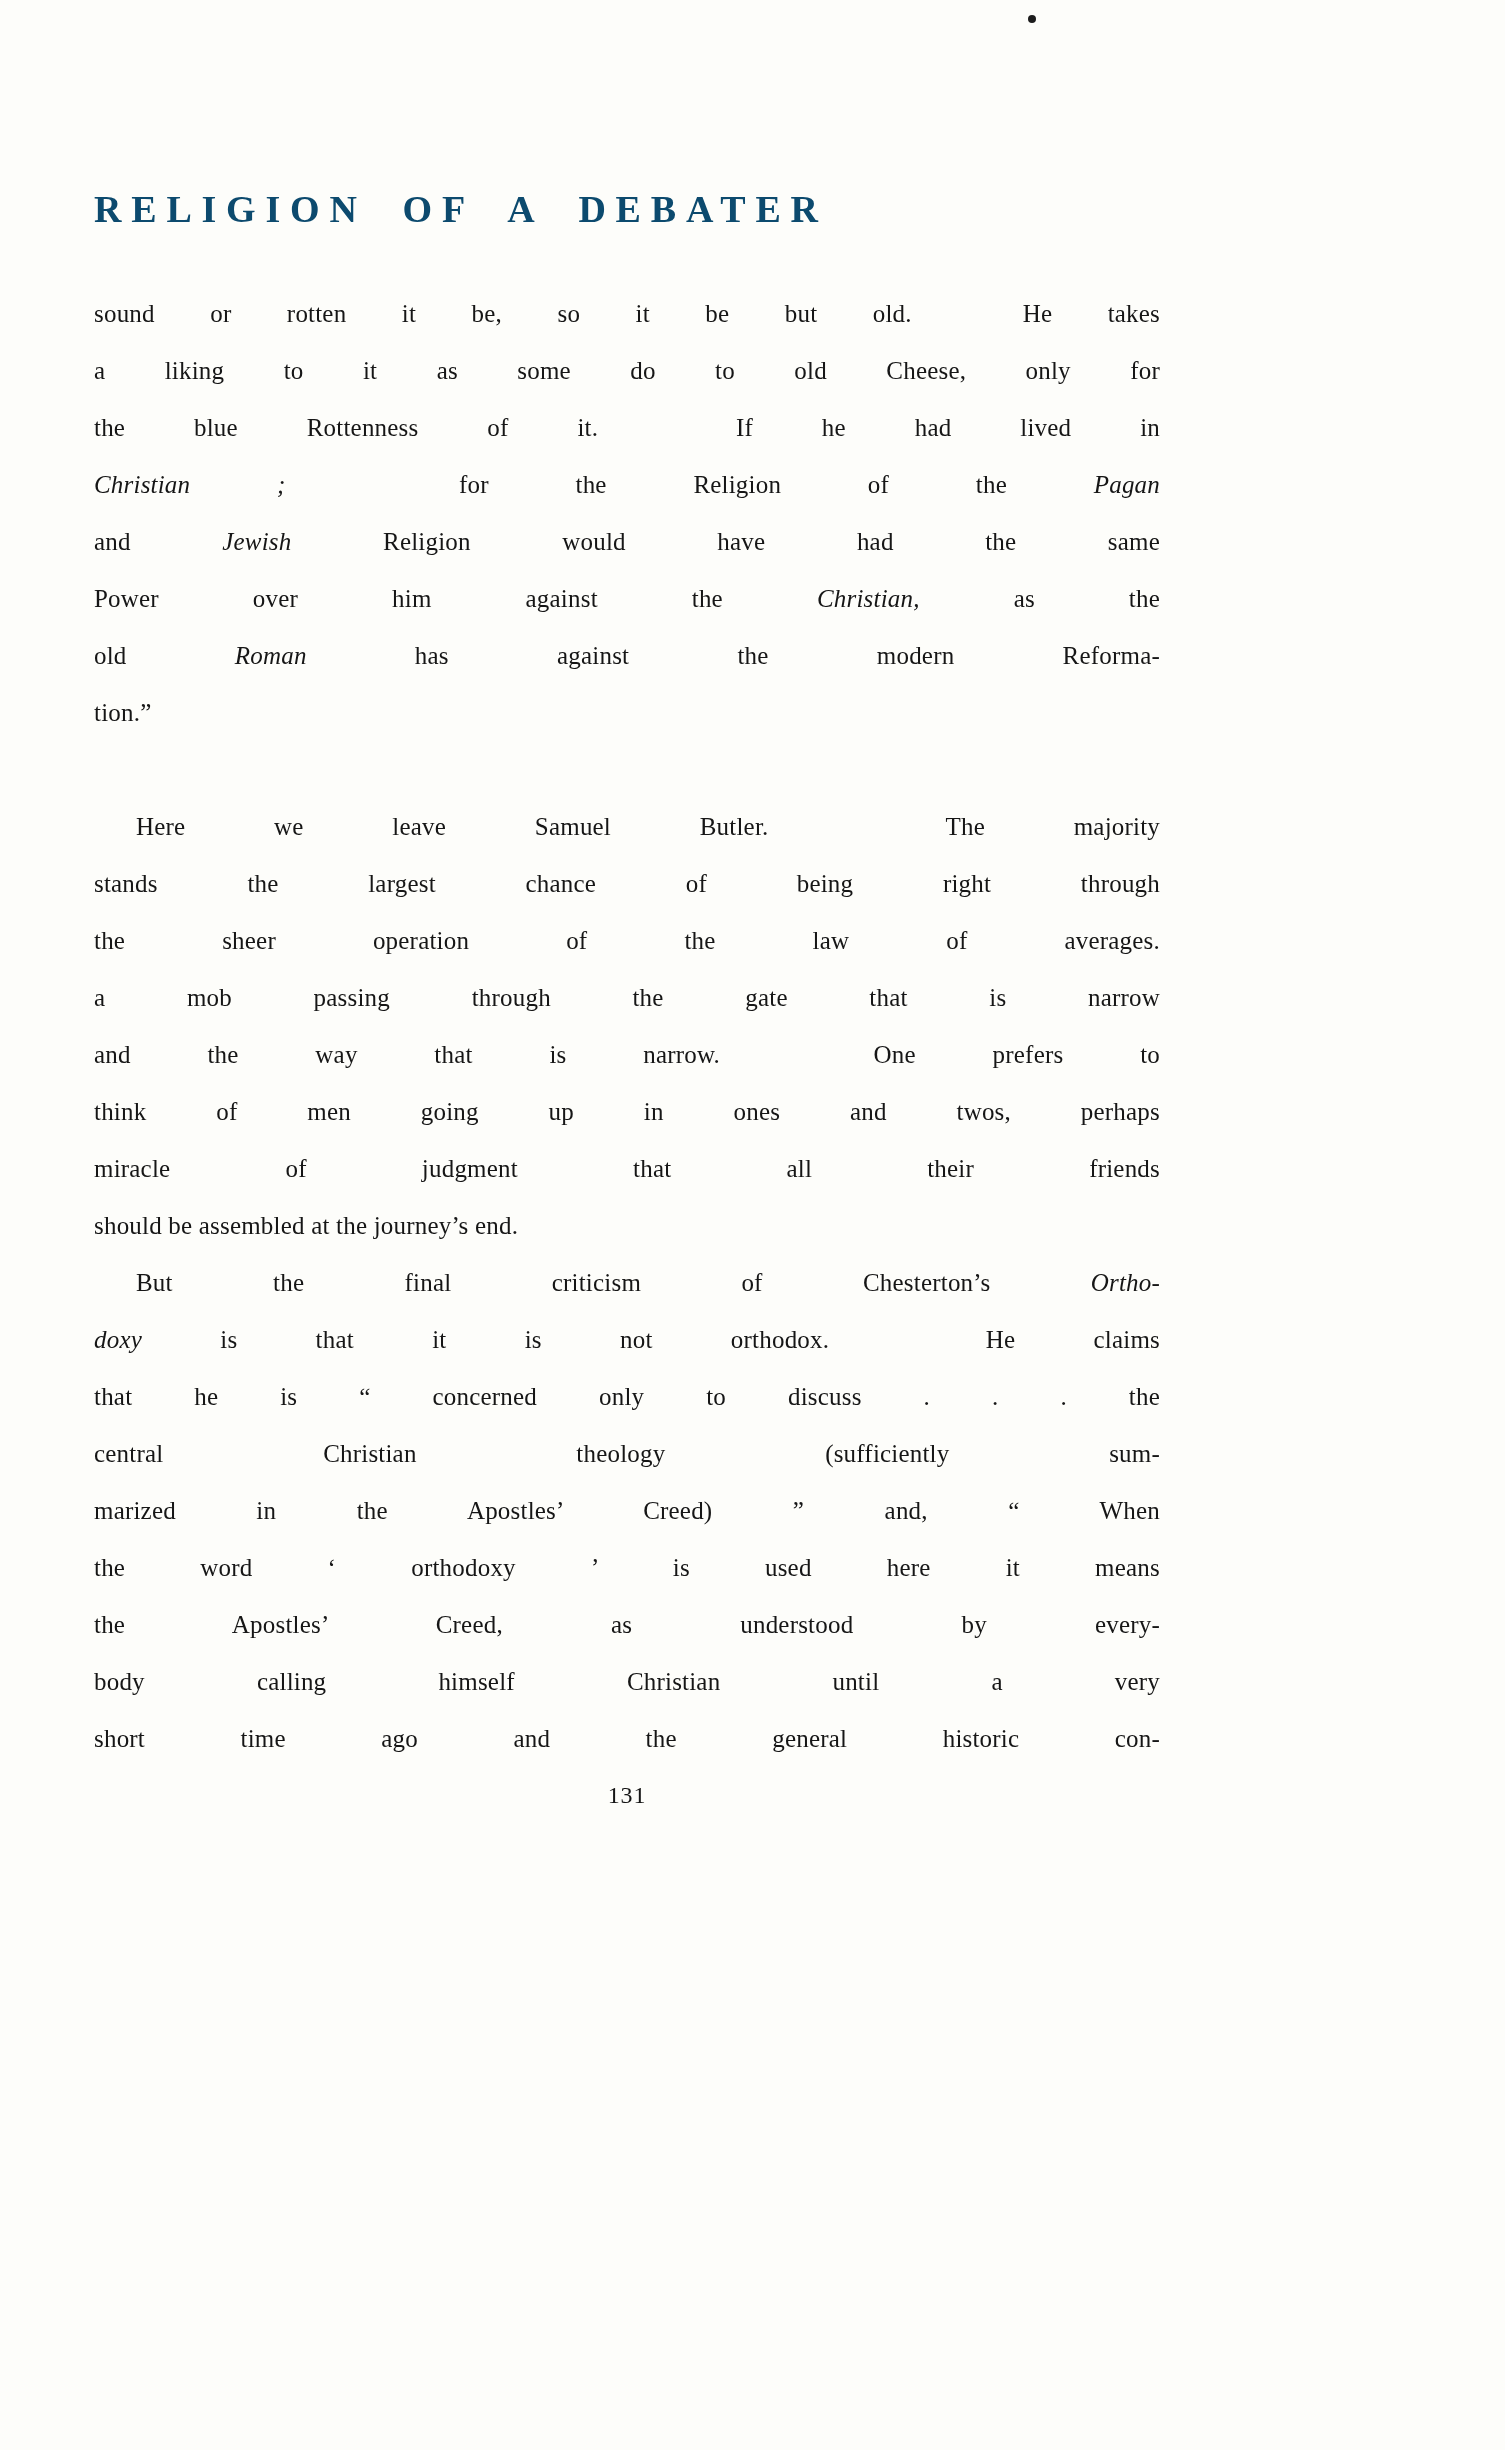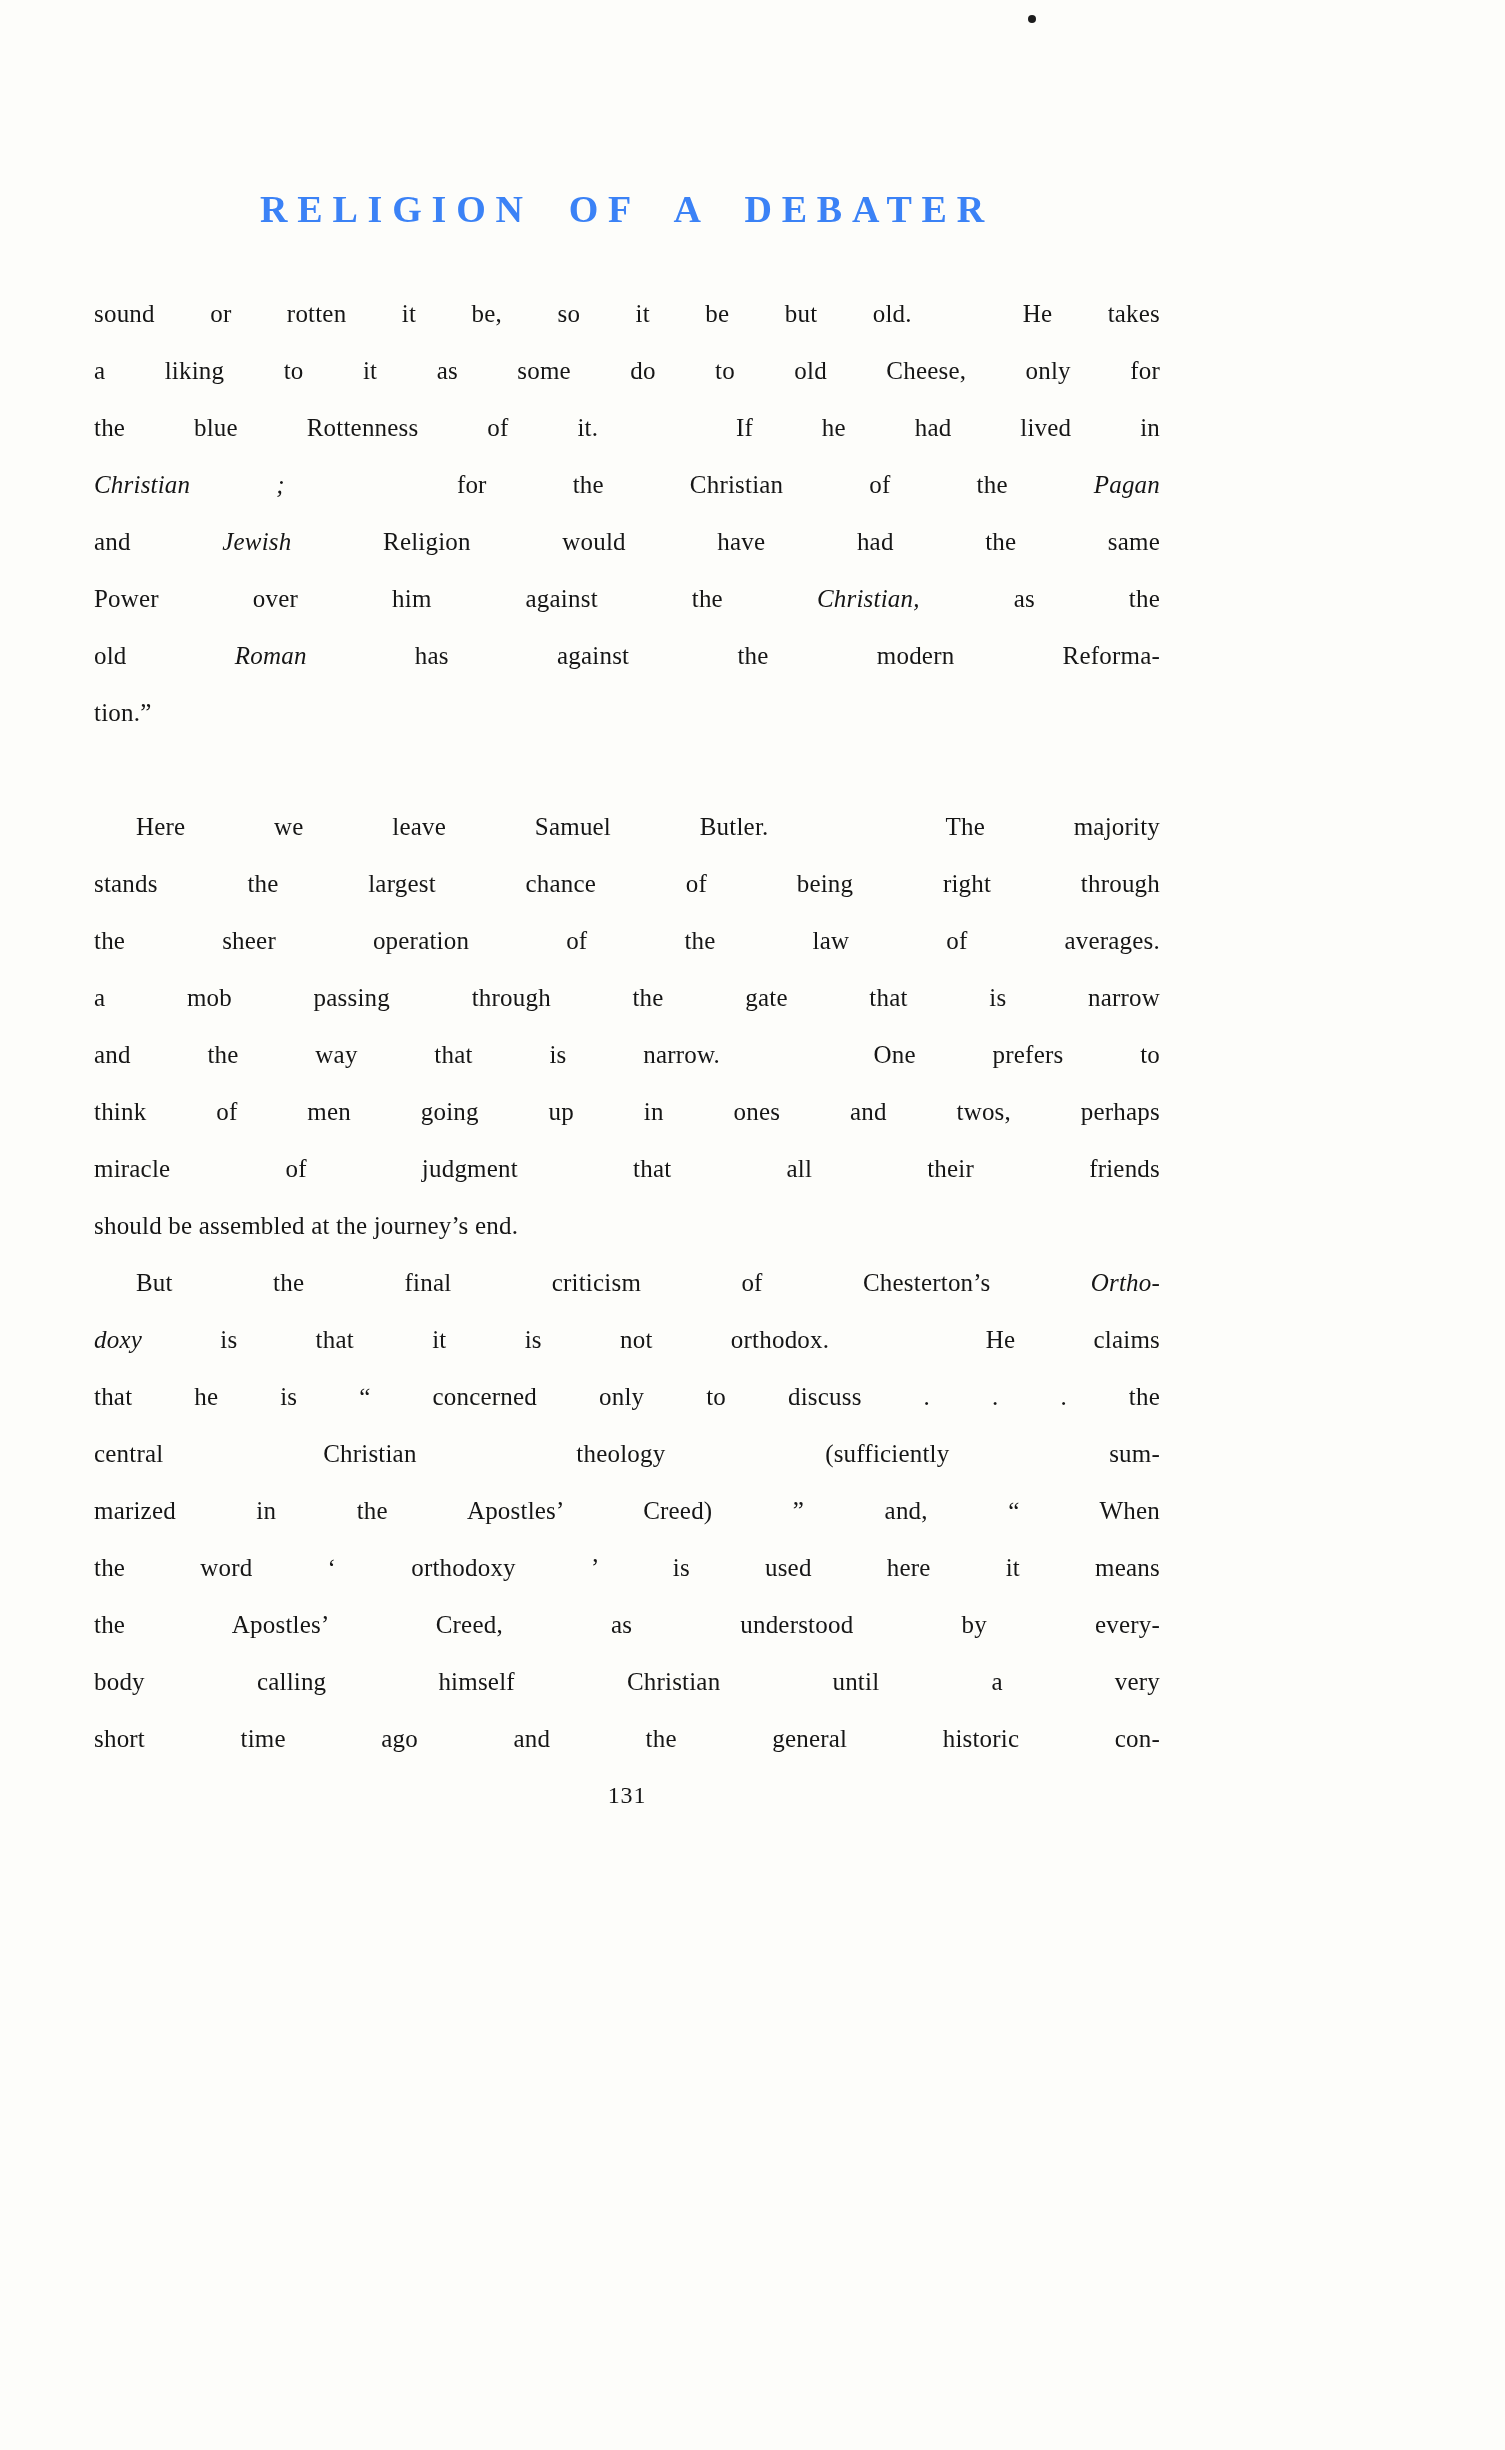--- a/index.html
+++ b/index.html
@@ -35,22 +35,22 @@
     top: 190px;
     width: 1066px;
   }
   .header {
     margin: 0 0 57px 0;
     font-size: 38px;
     line-height: 1;
     font-weight: 600;
     letter-spacing: 9.8px;
     word-spacing: 16.6px;
-    text-align: center;
-    color: #3b82f6;
+    text-align: left;
+    color: #0c4a6e;
   }
   .body-text {
     font-size: 25px;
     line-height: 57px;
     letter-spacing: 0.2px;
   }
   .para {
     margin: 0;
   }
   .para.spaced {
@@ -82,21 +82,21 @@
 
 <div class="page">
   <span class="ink-dot"></span>
   <div class="text-block">
     <h1 class="header">RELIGION OF A DEBATER</h1>
     <div class="body-text">
         <div class="para">
           <div class="line"><span class="seg">sound or rotten it be, so it be but old.  He takes</span></div>
           <div class="line"><span class="seg">a liking to it as some do to old Cheese, only for</span></div>
           <div class="line"><span class="seg">the blue Rottenness of it.  If he had lived in</span></div>
-          <div class="line"><span class="seg it">Christian ;</span><span class="seg">  for the Christian of the </span><span class="seg it">Pagan</span></div>
+          <div class="line"><span class="seg it">Christian ;</span><span class="seg">  for the Religion of the </span><span class="seg it">Pagan</span></div>
           <div class="line"><span class="seg">and </span><span class="seg it">Jewish</span><span class="seg"> Religion would have had the same</span></div>
           <div class="line"><span class="seg">Power over him against the </span><span class="seg it">Christian,</span><span class="seg"> as the</span></div>
           <div class="line"><span class="seg">old </span><span class="seg it">Roman</span><span class="seg"> has against the modern Reforma-</span></div>
           <div class="line no-just"><span class="seg">tion.”</span></div>
         </div>
         <div class="para spaced">
           <div class="line indent"><span class="seg">Here we leave Samuel Butler.  The majority</span></div>
           <div class="line"><span class="seg">stands the largest chance of being right through</span></div>
           <div class="line"><span class="seg">the sheer operation of the law of averages.</span></div>
           <div class="line"><span class="seg">a mob passing through the gate that is narrow</span></div>

